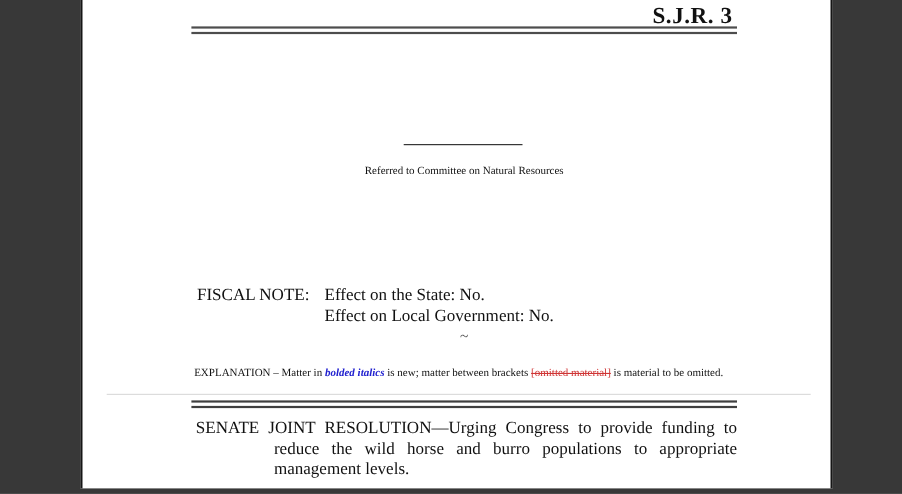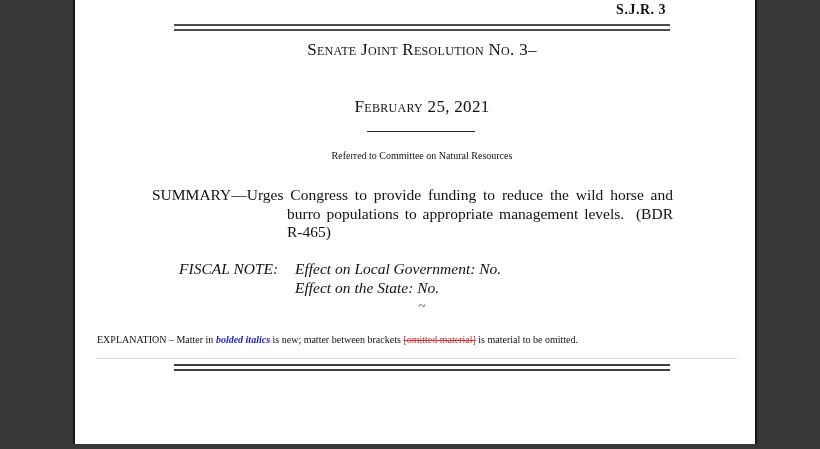--- a/index.html
+++ b/index.html
@@ -19,21 +19,21 @@
     height: 444px;
     background: #ffffff;
     border-left: 2px solid #161616;
     border-right: 2px solid #161616;
     box-sizing: border-box;
   }
   .doc-number {
     position: absolute;
     top: 2px;
     right: 89px;
-    font-size: 14px;
+    font-size: 21px;
     font-weight: bold;
     color: #111;
     letter-spacing: 0.5px;
   }
   .double-rule {
     position: absolute;
     left: 99px;
     width: 496px;
     height: 3px;
     border-top: 2px solid #4d4d4d;
@@ -83,33 +83,33 @@
     box-sizing: border-box;
   }
   #fiscal-block {
     position: absolute;
     left: 104px;
     top: 260px;
     display: flex;
     font-size: 15.5px;
     line-height: 18.7px;
     color: #111;
-    font-style: italic;
   }
   #fiscal-block .fiscal-label { width: 116px; flex: 0 0 auto; }
   #tilde-line {
     top: 299px;
     font-size: 14px;
     color: #555;
   }
   #explanation-line {
     position: absolute;
     left: 22px;
     width: 640px;
     top: 334px;
+    text-align: center;
     font-size: 10px;
     color: #111;
   }
   #explanation-line .new-matter { font-weight: bold; font-style: italic; }
   #explanation-line .omitted { text-decoration: line-through; }
   .thin-rule {
     position: absolute;
     left: 22px;
     width: 640px;
     top: 358px;
@@ -128,42 +128,40 @@
 <body>
 
 <div id="screen">
   <div id="page">
 
     <div class="doc-number">S.J.R. 3</div>
 
     <div id="rule-top" class="double-rule"></div>
 
     <div id="title-block" class="center-col smallcaps">
-      <div>Senate Joint Resolution No. 3–</div>
     </div>
 
-    <div id="date-block" class="center-col smallcaps">February 25, 2021</div>
 
     <div class="date-rule"></div>
 
     <div id="referred-line" class="center-col">Referred to Committee on Natural Resources</div>
 
-    <div id="summary-block" class="body-text"><span>SUMMARY</span><span>—Urges Congress to provide funding to reduce the wild horse and burro populations to appropriate management levels.&nbsp; (BDR R-465)</span></div>
 
     <div id="fiscal-block">
       <div class="fiscal-label">FISCAL NOTE:</div>
       <div>
+        <div>Effect on the State: No.</div>
         <div>Effect on Local Government: No.</div>
-        <div>Effect on the State: No.</div>
       </div>
     </div>
 
     <div id="tilde-line" class="center-col">~</div>
 
     <div id="explanation-line"><span>EXPLANATION – Matter in </span><span class="new-matter" style="color: rgb(32, 32, 207);">bolded italics</span><span> is new; matter between brackets </span><span class="omitted" style="color: rgb(207, 52, 52);">[omitted material]</span><span> is material to be omitted.</span></div>
 
     <div class="thin-rule"></div>
 
     <div id="rule-bottom" class="double-rule"></div>
 
+    <div id="resolution-block" class="body-text"><span>SENATE JOINT RESOLUTION</span><span>—Urging Congress to provide funding to reduce the wild horse and burro populations to appropriate management levels.</span></div>
 
   </div>
 </div>
 
 </body></html>

